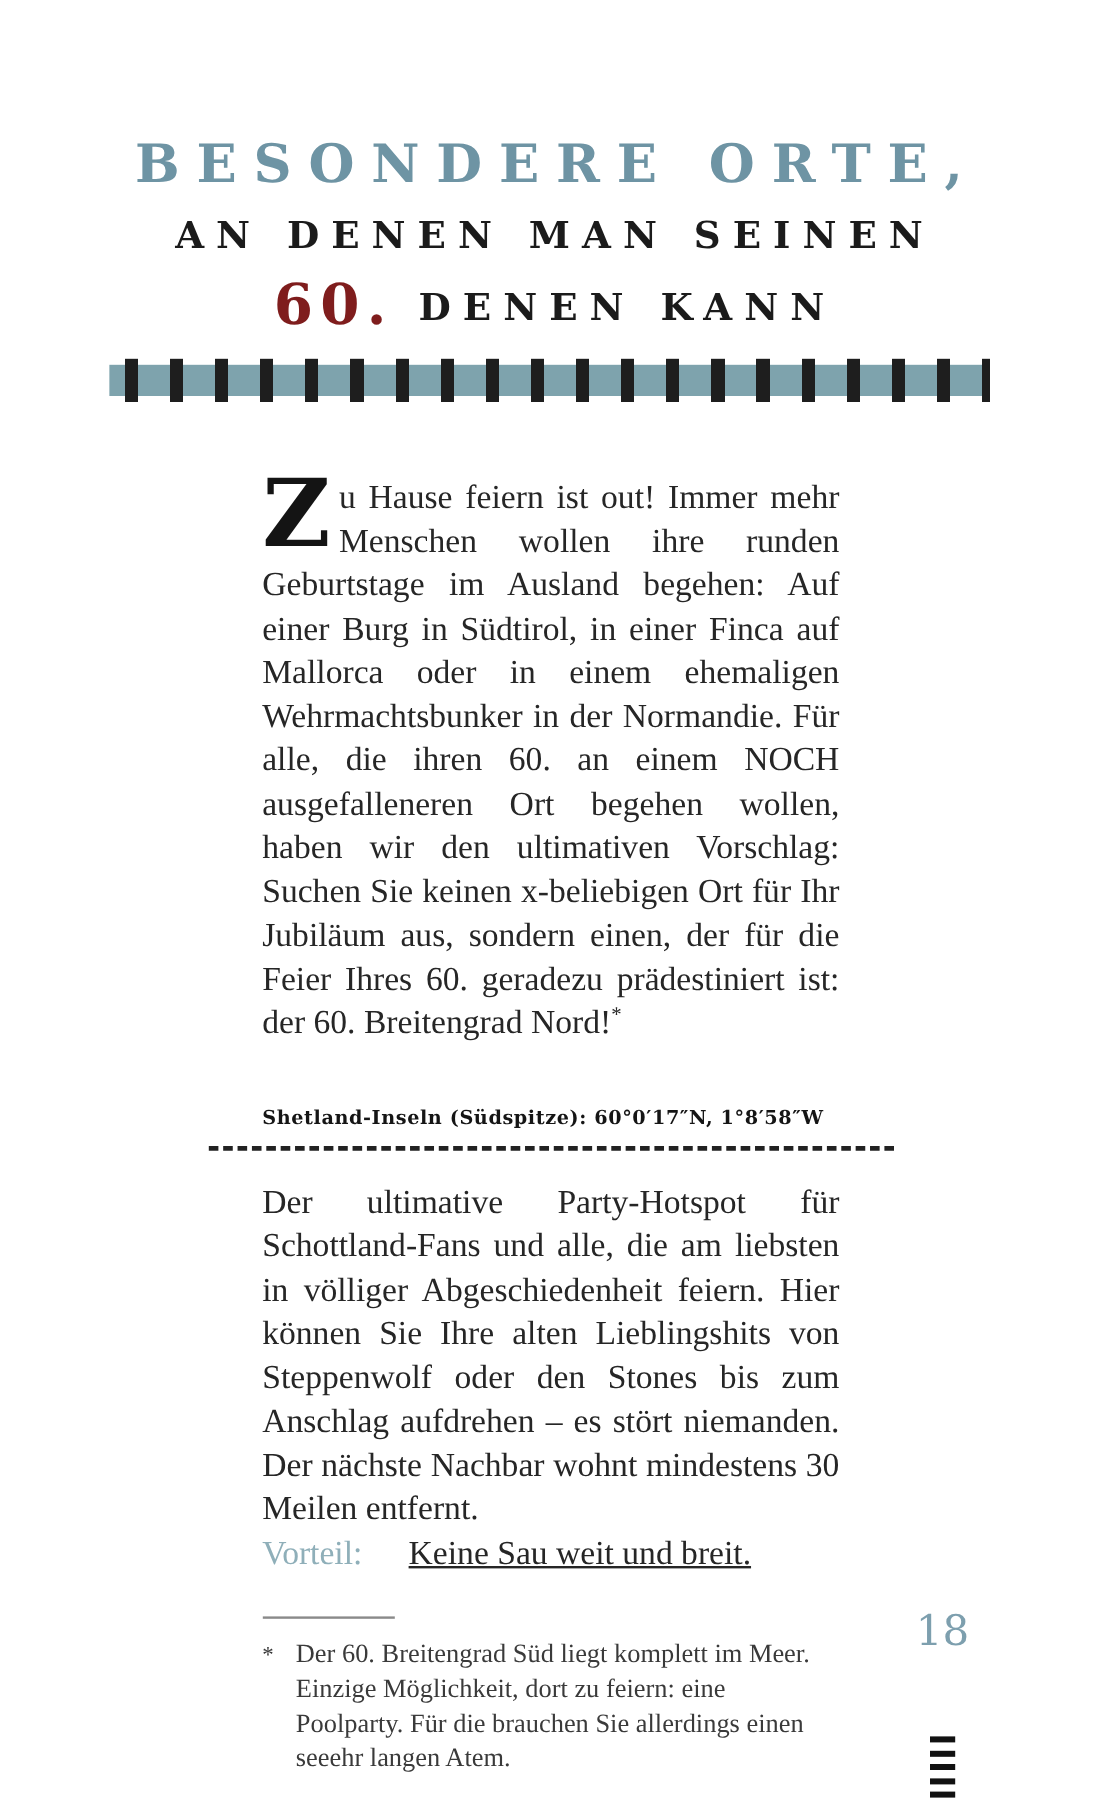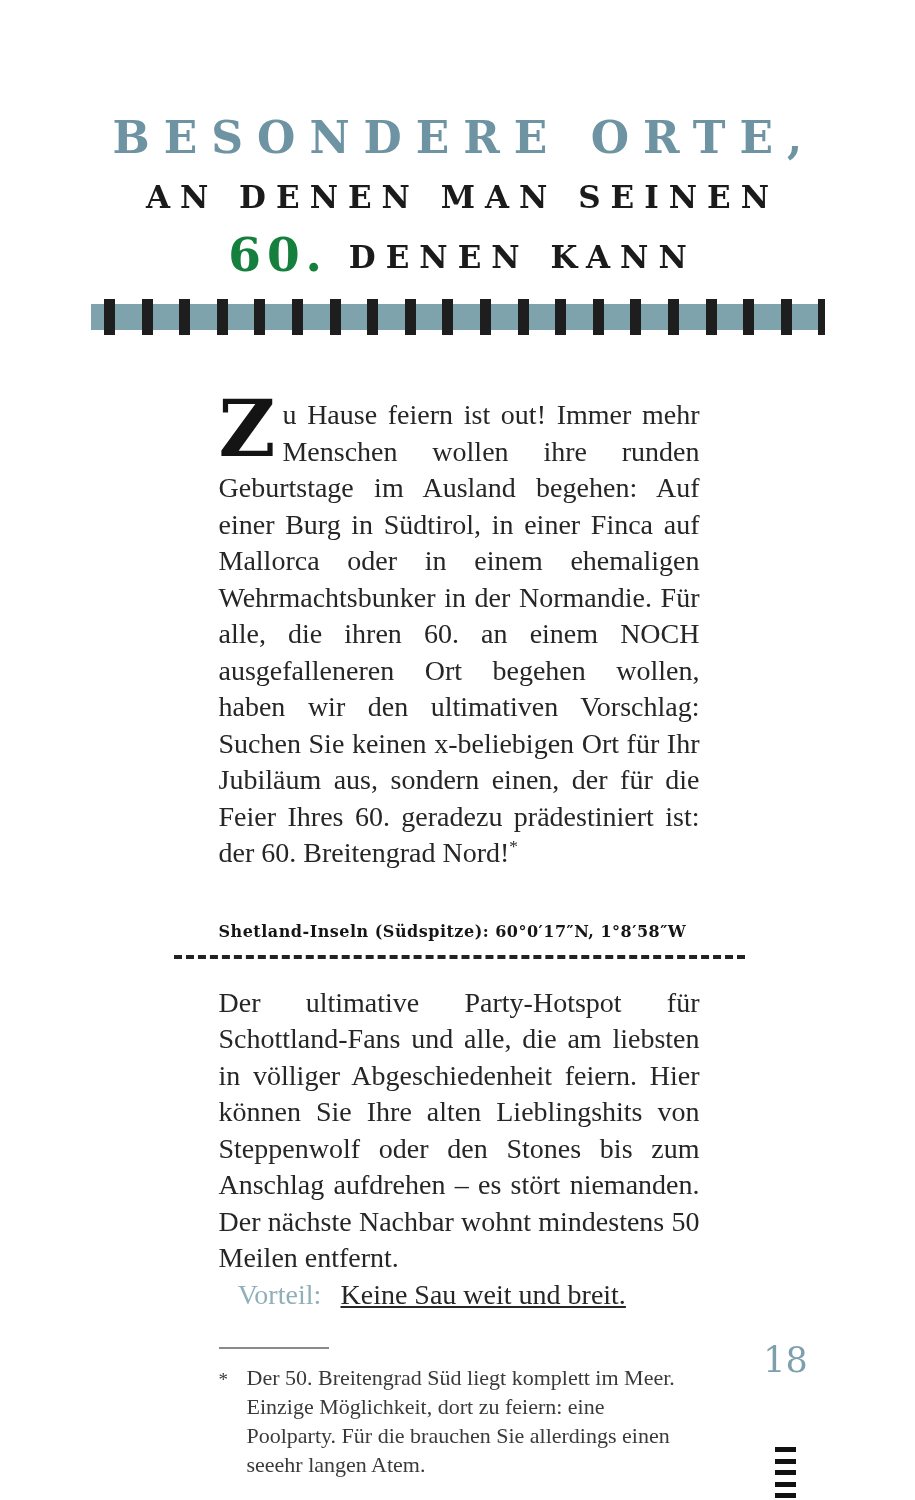--- a/index.html
+++ b/index.html
@@ -41,21 +41,21 @@
     font-size: 31px;
     letter-spacing: 10px;
     color: #1b1b1b;
     line-height: 1.3;
     margin-top: 8px;
     margin-right: -10px;
   }
   .header-line3-number {
     font-size: 47px;
     letter-spacing: 6px;
-    color: #15803d;
+    color: #7f1d1d;
     vertical-align: -3px;
   }
 
   
   .stripe-band {
     height: 36px;
     margin-top: 14px;
     background:
       repeating-linear-gradient(to right,
         transparent 0, transparent 13px,
@@ -112,21 +112,21 @@
     hyphens: auto;
     -webkit-hyphens: auto;
   }
 
   .pro-con-row {
     display: grid;
     grid-template-columns: 122px 1fr;
     font-size: 28px;
     line-height: 36.5px;
   }
-  .pro-con-row .label { color: #8fafb9; text-align: center; }
+  .pro-con-row .label { color: #8fafb9; }
   .pro-con-row .value { text-align: justify; hyphens: auto; text-decoration: underline; -webkit-hyphens: auto; }
 
   
   .footnote-rule {
     width: 110px;
     border-top: 2px solid #8a8a8a;
     margin-top: 34px;
   }
   .footnote-row {
     display: grid;
@@ -174,32 +174,32 @@
 
   <div class="stripe-band"></div>
 
   <main class="body-column">
 
     <p class="intro-paragraph"><span class="dropcap">Z</span><span>u Hause feiern ist out! Immer mehr Menschen wollen ihre runden Geburtstage im Ausland begehen: Auf einer Burg in Südtirol, in einer Finca auf Mallorca oder in einem ehemaligen Wehrmachtsbunker in der Normandie. Für alle, die ihren 60. an einem NOCH ausgefalleneren Ort begehen wollen, haben wir den ultimativen Vorschlag: Suchen Sie keinen x-beliebigen Ort für Ihr Jubiläum aus, sondern einen, der für die Feier Ihres 60. geradezu prädestiniert ist: der 60. Breitengrad Nord!</span><sup class="footnote-ref">*</sup></p>
 
     <h4 class="location-heading">Shetland-Inseln (Südspitze): 60°0′17″N, 1°8′58″W</h4>
     <div class="dashed-rule"></div>
 
-    <p class="location-body">Der ultimative Party-Hotspot für Schottland-Fans und alle, die am liebsten in völliger Abgeschiedenheit feiern. Hier können Sie Ihre alten Lieblingshits von Steppenwolf oder den Stones bis zum Anschlag aufdrehen – es stört niemanden. Der nächste Nachbar wohnt mindestens 50 Meilen entfernt.</p>
+    <p class="location-body">Der ultimative Party-Hotspot für Schottland-Fans und alle, die am liebsten in völliger Abgeschiedenheit feiern. Hier können Sie Ihre alten Lieblingshits von Steppenwolf oder den Stones bis zum Anschlag aufdrehen – es stört niemanden. Der nächste Nachbar wohnt mindestens 30 Meilen entfernt.</p>
 
     <div class="pro-con-row">
       <span class="label">Vorteil:</span>
       <span class="value">Keine Sau weit und breit.</span>
     </div>
 
 
     <div class="footnote-rule"></div>
     <div class="footnote-row">
       <span class="marker">*</span>
-      <span>Der 50. Breitengrad Süd liegt komplett im Meer. Einzige Möglichkeit, dort zu feiern: eine Poolparty. Für die brauchen Sie allerdings einen seeehr langen Atem.</span>
+      <span>Der 60. Breitengrad Süd liegt komplett im Meer. Einzige Möglichkeit, dort zu feiern: eine Poolparty. Für die brauchen Sie allerdings einen seeehr langen Atem.</span>
     </div>
 
   </main>
 
   <div class="page-number">18</div>
 
   <div class="footer-bars">
     <div class="bar"></div>
     <div class="bar"></div>
     <div class="bar"></div>

